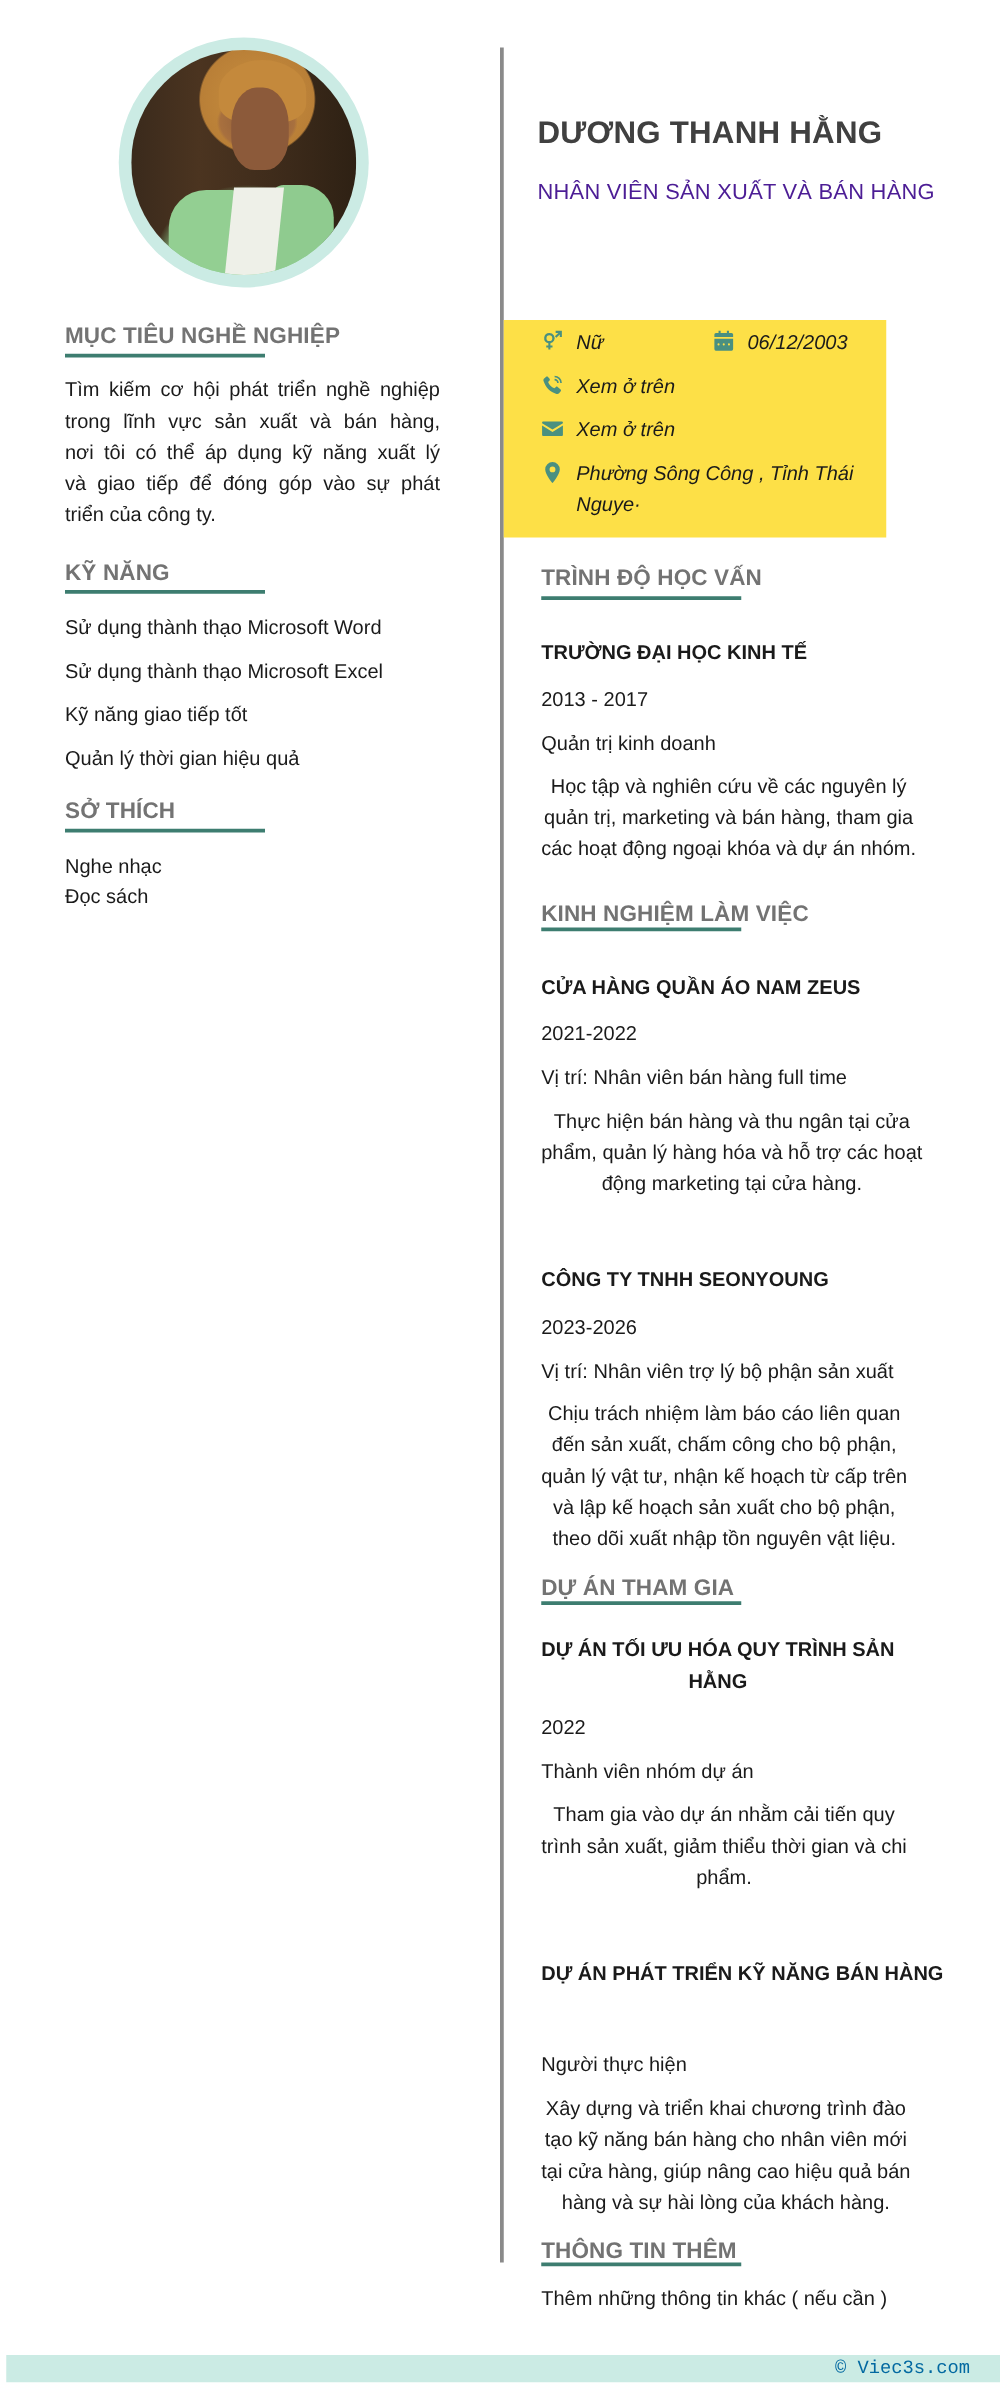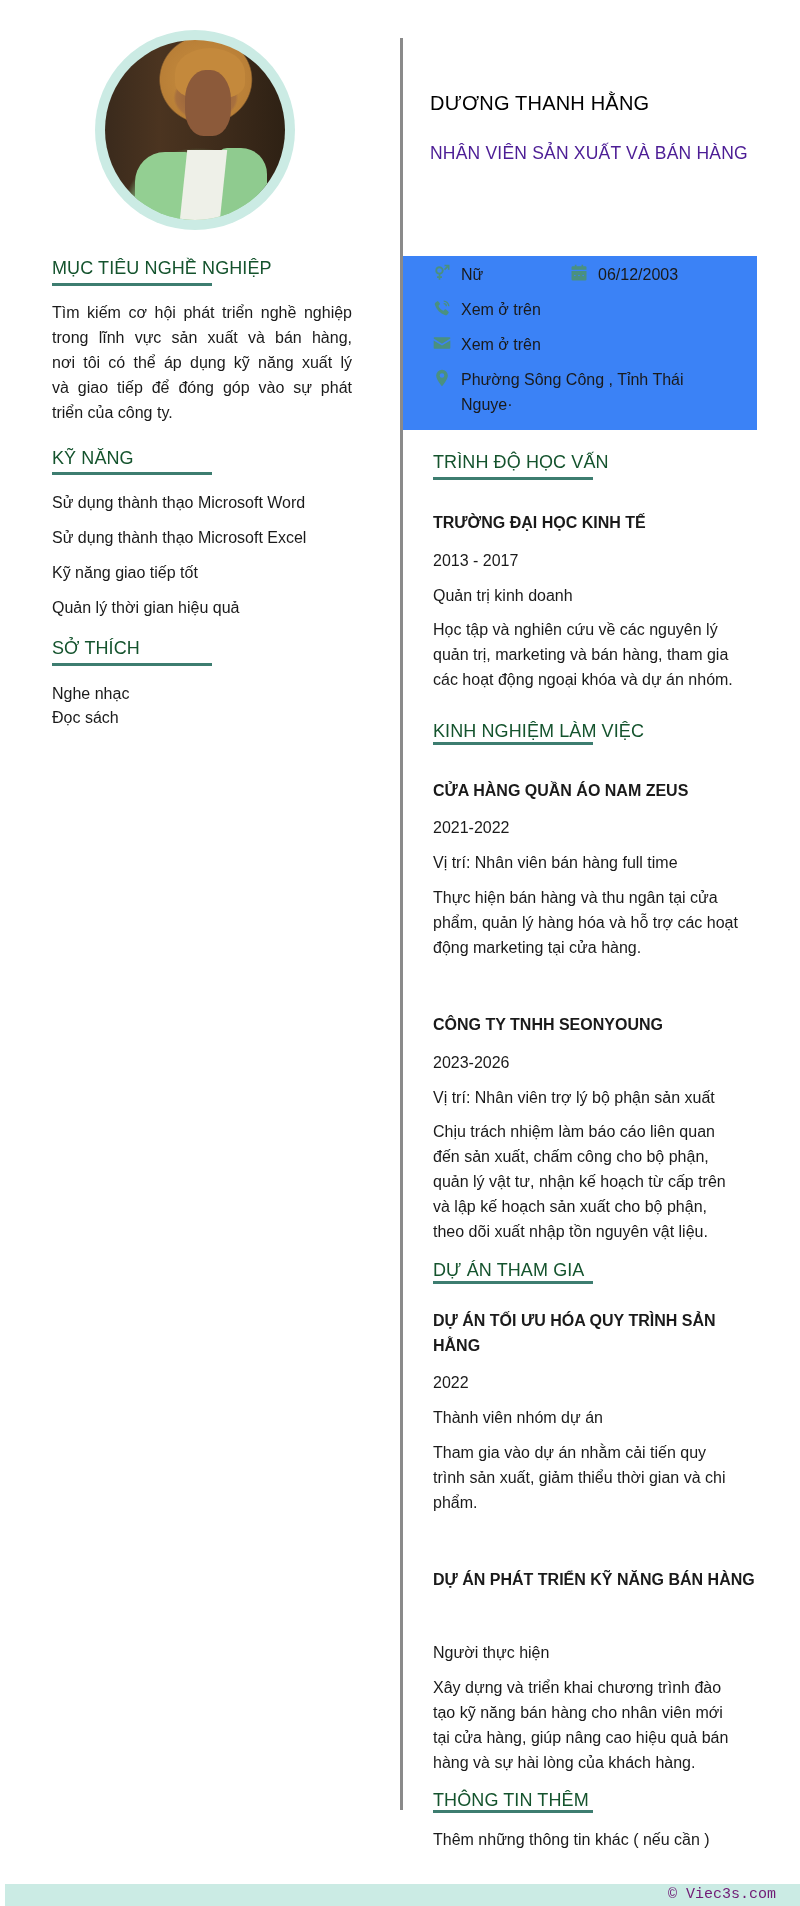--- a/index.html
+++ b/index.html
@@ -15,40 +15,40 @@
                 radial-gradient(ellipse 42% 40% at 56% 22%, #c9903f 0%, #b97f37 60%, transparent 62%),
                 radial-gradient(ellipse 60% 50% at 52% 95%, #9ed39c 0%, #8ccb8c 55%, transparent 70%),
                 linear-gradient(90deg, #3a2a1c 0%, #4b3420 30%, #3c2a1a 70%, #2e2114 100%); }
   .avatar .shirt-white { position: absolute; left: 78px; top: 110px; width: 40px; height: 80px; background: #eef0e8; transform: skewX(-6deg); }
   .avatar .shirt-green-l { position: absolute; left: 30px; top: 112px; width: 60px; height: 80px; background: #93cf92; border-radius: 30px 10px 0 0; }
   .avatar .shirt-green-r { position: absolute; left: 112px; top: 108px; width: 50px; height: 80px; background: #8fcb8f; border-radius: 10px 26px 0 0; }
   .avatar .face { position: absolute; left: 80px; top: 30px; width: 46px; height: 66px; background: #8c5a3a; border-radius: 45% 45% 40% 40%; }
   .avatar .hair { position: absolute; left: 70px; top: 8px; width: 70px; height: 50px; background: #c4893c; border-radius: 50% 50% 30% 30%; }
 
   
-  .name { position: absolute; left: 430px; top: 92px; font-size: 20px; font-weight: normal; color: #000000; letter-spacing: 0.2px; }
+  .name { position: absolute; left: 430px; top: 92px; font-size: 25px; font-weight: bold; color: #404040; letter-spacing: 0.2px; }
   .job-title { position: absolute; left: 430px; top: 143px; font-size: 17.5px; color: #4c1d95; letter-spacing: 0.2px; }
 
   
-  .contact { position: absolute; left: 403px; top: 256px; width: 354px; height: 174px; background: #3b82f6; }
+  .contact { position: absolute; left: 403px; top: 256px; width: 306px; height: 174px; background: #fde047; font-style: italic; }
   .c-row { position: absolute; display: flex; align-items: flex-start; font-size: 16px; color: #1a1a1a; }
   .c-icon { width: 22px; height: 22px; margin-right: 8px; display: flex; align-items: center; justify-content: center; flex: 0 0 22px; }
   .c-icon svg { width: 20px; height: 20px; fill: #4a9080; }
   .c-text { line-height: 25px; }
 
   
-  .sec-title { position: absolute; font-size: 18px; font-weight: normal; color: #14532d; letter-spacing: 0.1px; }
+  .sec-title { position: absolute; font-size: 18px; font-weight: bold; color: #737373; letter-spacing: 0.1px; }
   .sec-line { position: absolute; width: 160px; height: 3px; background: #3d7d70; }
 
-  .text { position: absolute; font-size: 16px; color: #1a1a1a; line-height: 25px; }
+  .text { position: absolute; font-size: 16px; color: #1a1a1a; line-height: 25px; text-align: center; }
   .justify { text-align: justify; }
   .bold { font-weight: bold; font-size: 16px; }
 
   .footer { position: absolute; left: 5px; top: 1884px; width: 795px; height: 22px; background: #cbebe4; }
-  .footer-text { position: absolute; right: 24px; top: 2px; font-family: "Liberation Mono", "DejaVu Sans Mono", monospace; font-size: 15px; color: #701a75; }
+  .footer-text { position: absolute; right: 24px; top: 2px; font-family: "Liberation Mono", "DejaVu Sans Mono", monospace; font-size: 15px; color: #0369a1; }
 </style>
 </head>
 <body>
 
 <div class="divider"></div>
 
 <div class="avatar-ring">
   <div class="avatar">
     <div class="shirt-green-l"></div>
     <div class="shirt-green-r"></div>

